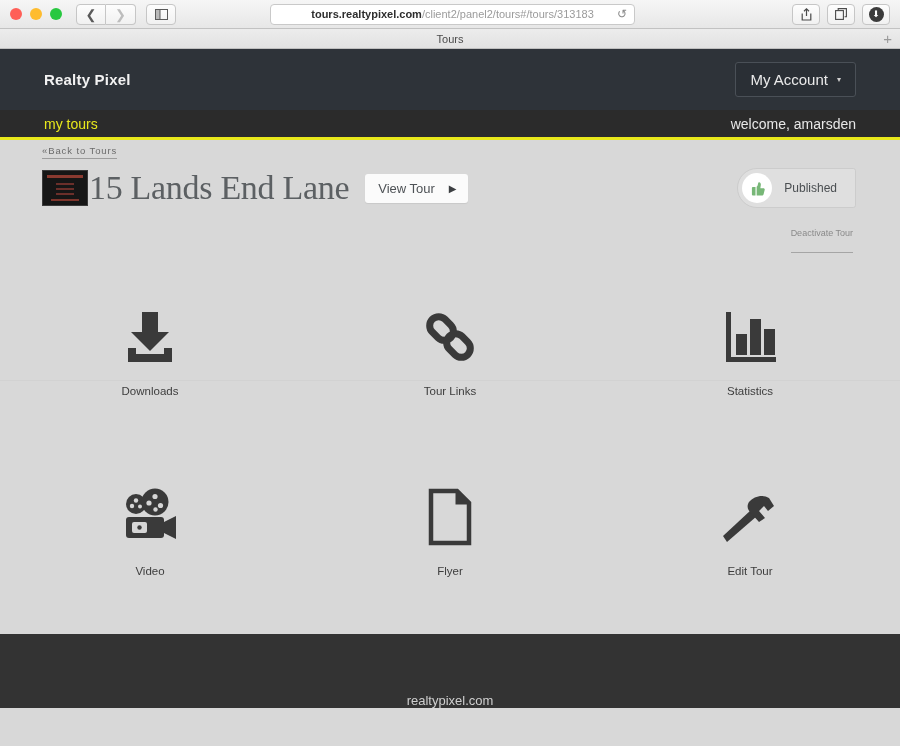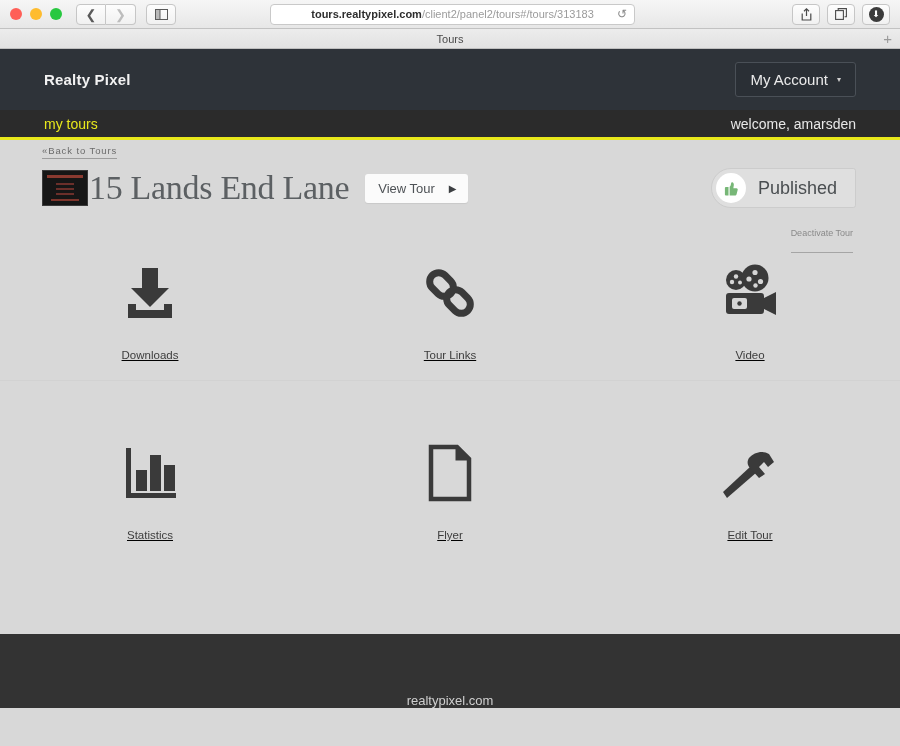--- a/index.html
+++ b/index.html
@@ -158,44 +158,43 @@
     border:1px solid #cccccc;
     border-radius:22px 3px 3px 22px;
     padding:4px 18px 4px 4px;
   }
   .thumb-circle {
     width:30px; height:30px; border-radius:50%;
     background:#ffffff;
     display:flex; align-items:center; justify-content:center;
     flex:none;
   }
-  .status-text { font-size:18px; color:#4a4e51; }
+  .status-text { font-size:12px; color:#4a4e51; }
   .deactivate {
     display:inline-block; margin-top:20px; margin-right:3px;
     font-size:9px; color:#8a8a8a;
     border-bottom:1px solid #a5a5a5;
     padding-bottom:14px;
   }
 
   .divider {
     position:absolute; left:0; right:0; top:240px;
     height:1px; background:#d2d2d2;
   }
 
   .icon-grid {
     position:absolute; left:0; right:0; top:120px;
     display:grid;
     grid-template-columns:repeat(3,1fr);
     grid-template-rows:180px 180px;
   }
   .grid-cell {
     display:flex; flex-direction:column;
-    align-items:center; justify-content:flex-start;
-    gap:27px;
-    text-decoration:underline;
+    align-items:center; justify-content:center;
+    gap:19px;
   }
   .icon-wrap { height:62px; display:flex; align-items:flex-end; justify-content:center; }
   .icon-label { font-size:11.5px; color:#3d3d3d; }
   svg { display:block; }
 
   
   .footer {
     height:74px; background:#333333;
     display:flex; align-items:flex-end; justify-content:center;
   }
@@ -319,20 +318,32 @@
     <div class="grid-cell">
       <div class="icon-wrap">
         <svg width="58" height="58" viewBox="0 0 58 58">
           <g transform="rotate(-45 29 29)">
             <rect x="20" y="4" width="18" height="26" rx="9" fill="none" stroke="#3a3a3a" stroke-width="7"></rect>
             <rect x="20" y="28" width="18" height="26" rx="9" fill="none" stroke="#3a3a3a" stroke-width="7"></rect>
           </g>
         </svg>
       </div>
       <span class="icon-label">Tour Links</span>
+    </div>
+
+    <div class="grid-cell">
+      <div class="icon-wrap">
+        <svg width="56" height="56" viewBox="0 0 56 56">
+          <path d="M4 2 L9 2 L9 47 L54 47 L54 52 L4 52 Z" fill="#3a3a3a"></path>
+          <rect x="14" y="24" width="11" height="21" fill="#3a3a3a"></rect>
+          <rect x="28" y="9" width="11" height="36" fill="#3a3a3a"></rect>
+          <rect x="42" y="19" width="11" height="26" fill="#3a3a3a"></rect>
+        </svg>
+      </div>
+      <span class="icon-label">Statistics</span>
     </div>
 
     <div class="grid-cell">
       <div class="icon-wrap">
         <svg width="62" height="58" viewBox="0 0 62 58">
           <circle cx="17" cy="16" r="10" fill="#3a3a3a"></circle>
           <circle cx="17" cy="12.5" r="2.2" fill="#d6d6d6"></circle>
           <circle cx="13" cy="18" r="2.2" fill="#d6d6d6"></circle>
           <circle cx="21" cy="18.5" r="2" fill="#d6d6d6"></circle>
           <circle cx="36" cy="14" r="13.5" fill="#3a3a3a"></circle>
@@ -344,32 +355,20 @@
           <rect x="13" y="34" width="15" height="11" rx="2" fill="#d6d6d6"></rect>
           <circle cx="20.5" cy="39.5" r="2.2" fill="#3a3a3a"></circle>
           <path d="M45 34 L57 28 L57 51 L45 45 Z" fill="#3a3a3a"></path>
         </svg>
       </div>
       <span class="icon-label">Video</span>
     </div>
 
     <div class="grid-cell">
       <div class="icon-wrap">
-        <svg width="56" height="56" viewBox="0 0 56 56">
-          <path d="M4 2 L9 2 L9 47 L54 47 L54 52 L4 52 Z" fill="#3a3a3a"></path>
-          <rect x="14" y="24" width="11" height="21" fill="#3a3a3a"></rect>
-          <rect x="28" y="9" width="11" height="36" fill="#3a3a3a"></rect>
-          <rect x="42" y="19" width="11" height="26" fill="#3a3a3a"></rect>
-        </svg>
-      </div>
-      <span class="icon-label">Statistics</span>
-    </div>
-
-    <div class="grid-cell">
-      <div class="icon-wrap">
         <svg width="46" height="58" viewBox="0 0 46 58">
           <path d="M4 3 L30 3 L42 15 L42 55 L4 55 Z" fill="none" stroke="#3a3a3a" stroke-width="4.5" stroke-linejoin="miter"></path>
           <path d="M30 3 L30 15 L42 15" fill="#3a3a3a" stroke="#3a3a3a" stroke-width="3"></path>
         </svg>
       </div>
       <span class="icon-label">Flyer</span>
     </div>
 
     <div class="grid-cell">
       <div class="icon-wrap">

